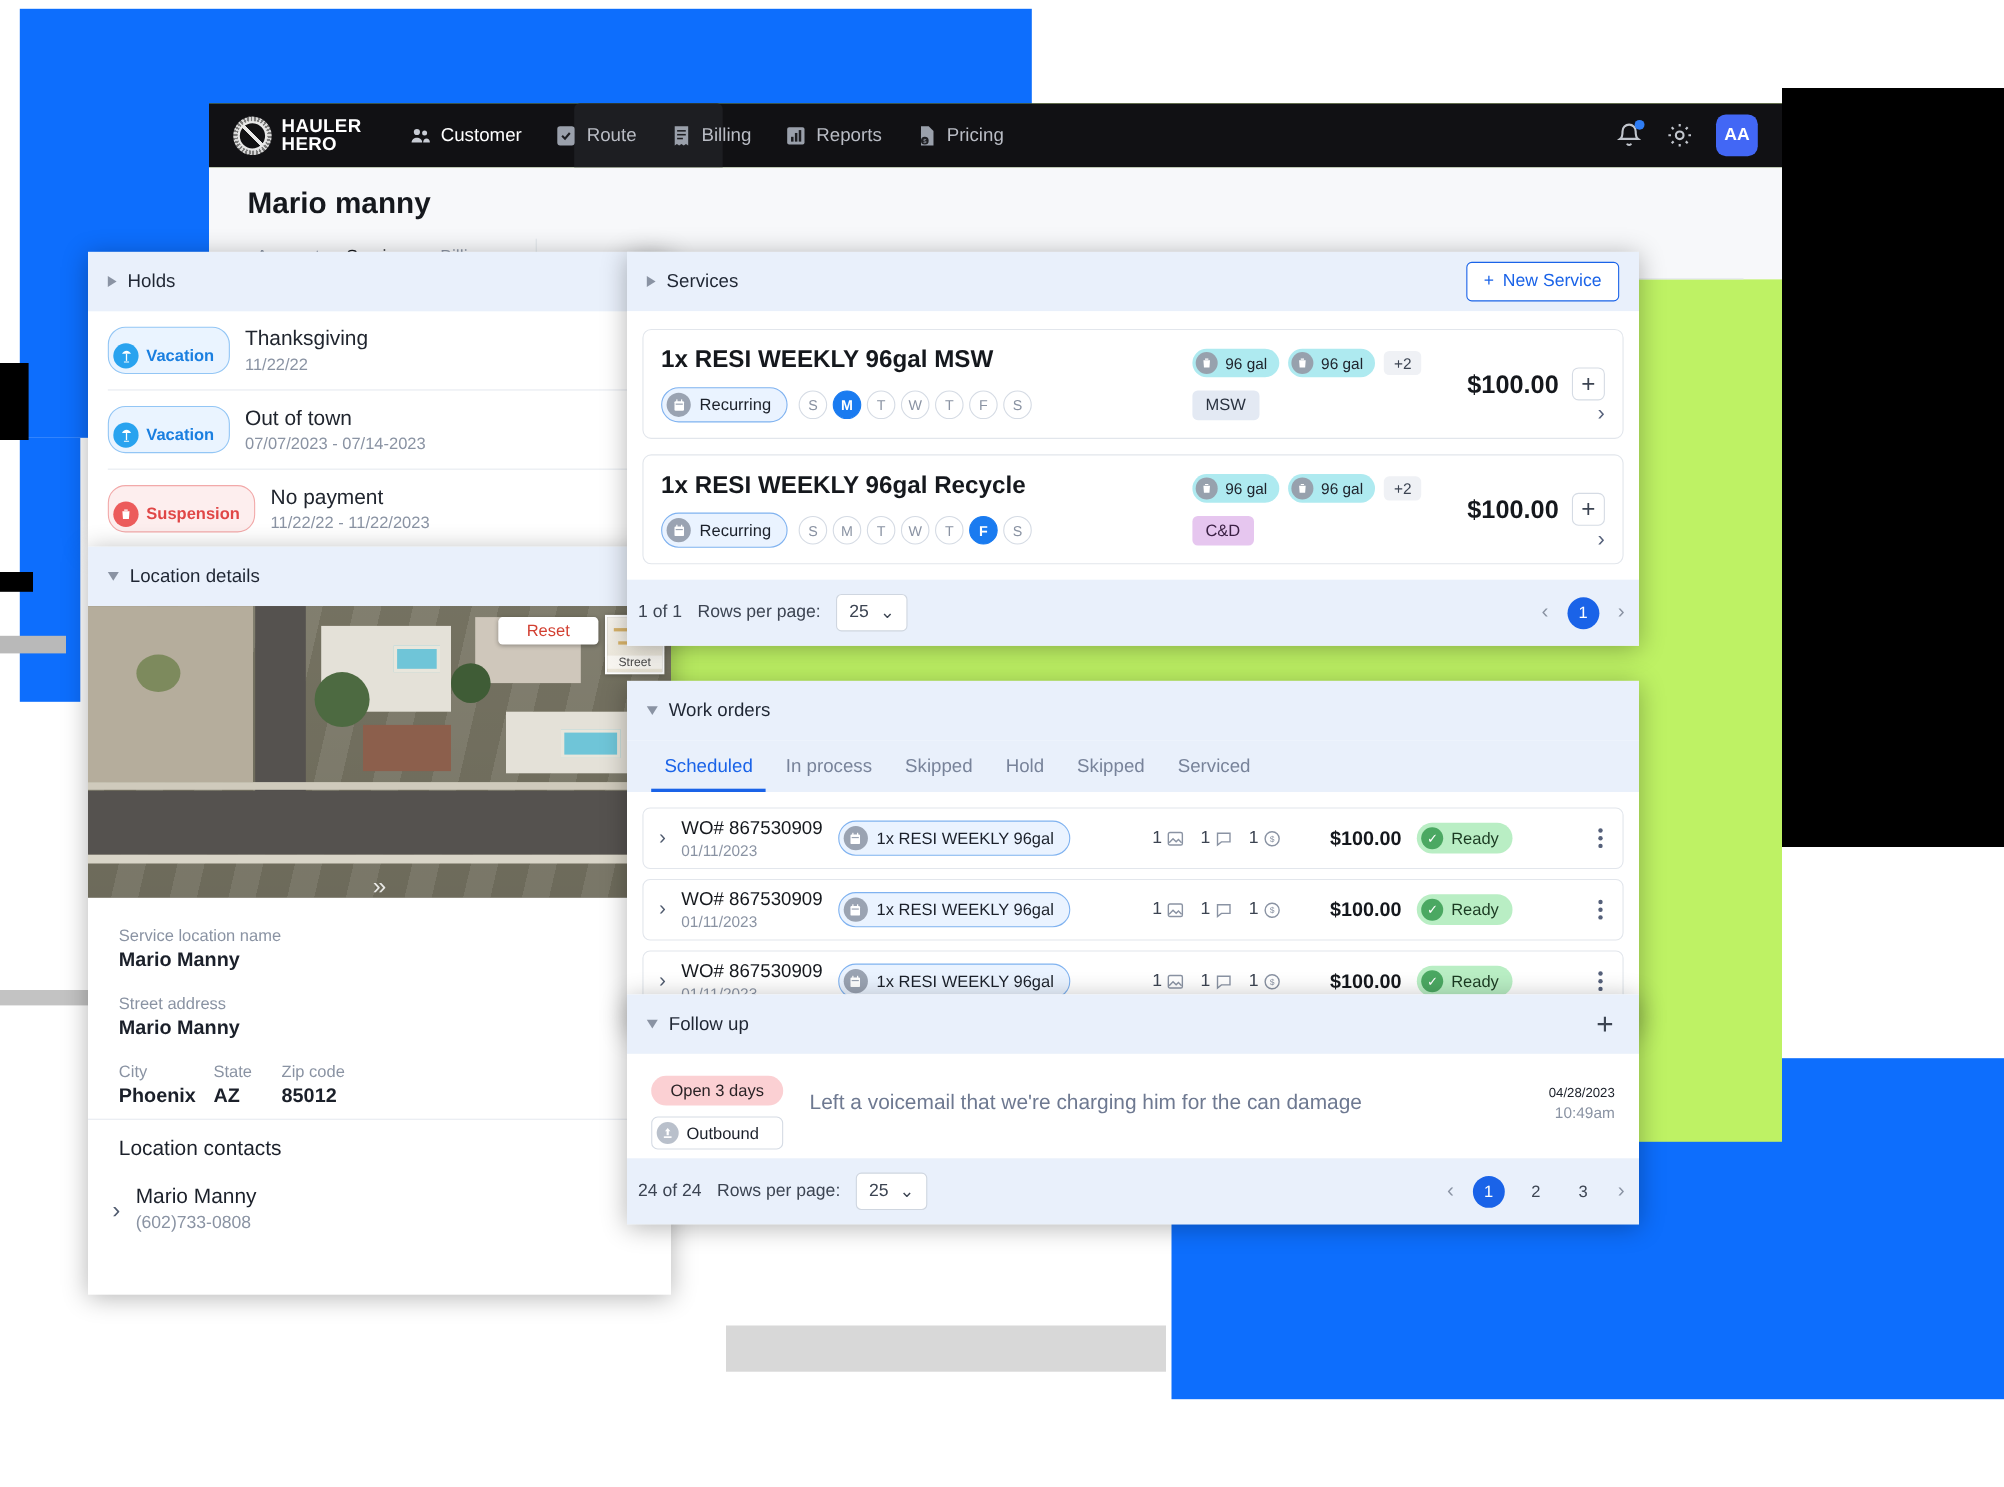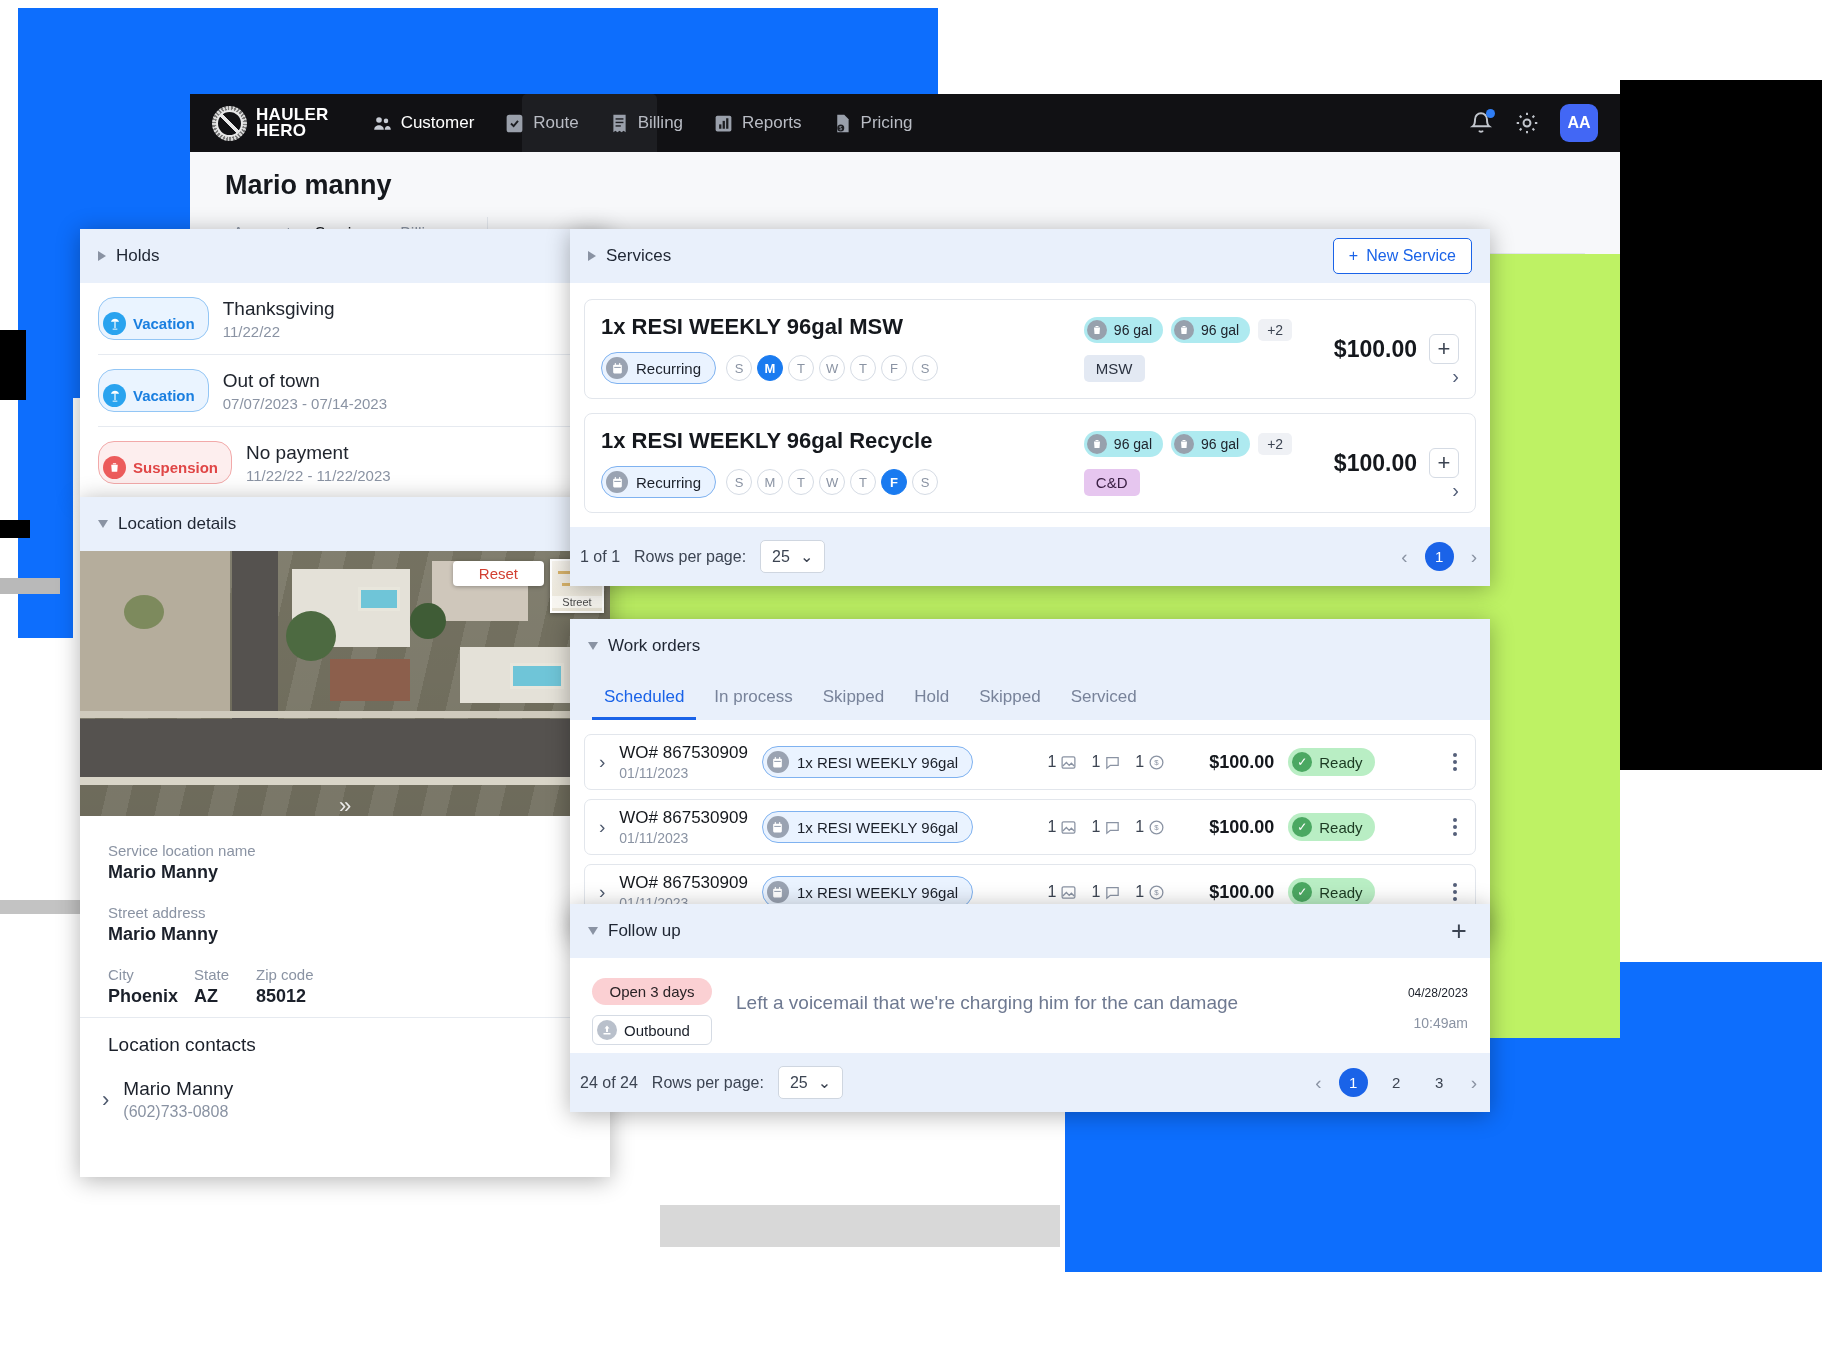--- a/index.html
+++ b/index.html
@@ -266,21 +266,21 @@
   .fu-badges { display:flex; flex-direction:column; gap:10px; width:120px;}
   .badge-open { background:#fbd0d3; color:#2a2326; border-radius:14px; padding:5px 12px; font-size:15px; text-align:center;}
   .badge-out {
     display:inline-flex; align-items:center; gap:7px; border:1px solid #d5dbe4;
     background:#fff; border-radius:6px; padding:4px 11px 4px 4px; font-size:15px; color:#1b202a;
   }
   .badge-out-ico{width:20px;height:20px;border-radius:50%;background:#b9c0cb;display:flex;align-items:center;justify-content:center;}
   .fu-text { flex:1; font-size:19px; color:#6e7991; padding-top:14px; }
   .fu-date { text-align:right; padding-top:8px; }
   .fu-date .d { font-size:12px; color:#1b202a; }
-  .fu-date .t { font-size:14px; color:#8a93a3; margin-top:15px; }
+  .fu-date .t { font-size:14px; color:#8a93a3; margin-top:3px; }
 </style>
 </head>
 <body>
 
 <div class="bg-blue-tl"></div>
 <div class="bg-blue-tl2"></div>
 <div class="bg-black-l"></div>
 <div class="bg-black-l2"></div>
 <div class="bg-grey-l"></div>
 <div class="bg-grey-l2"></div>

